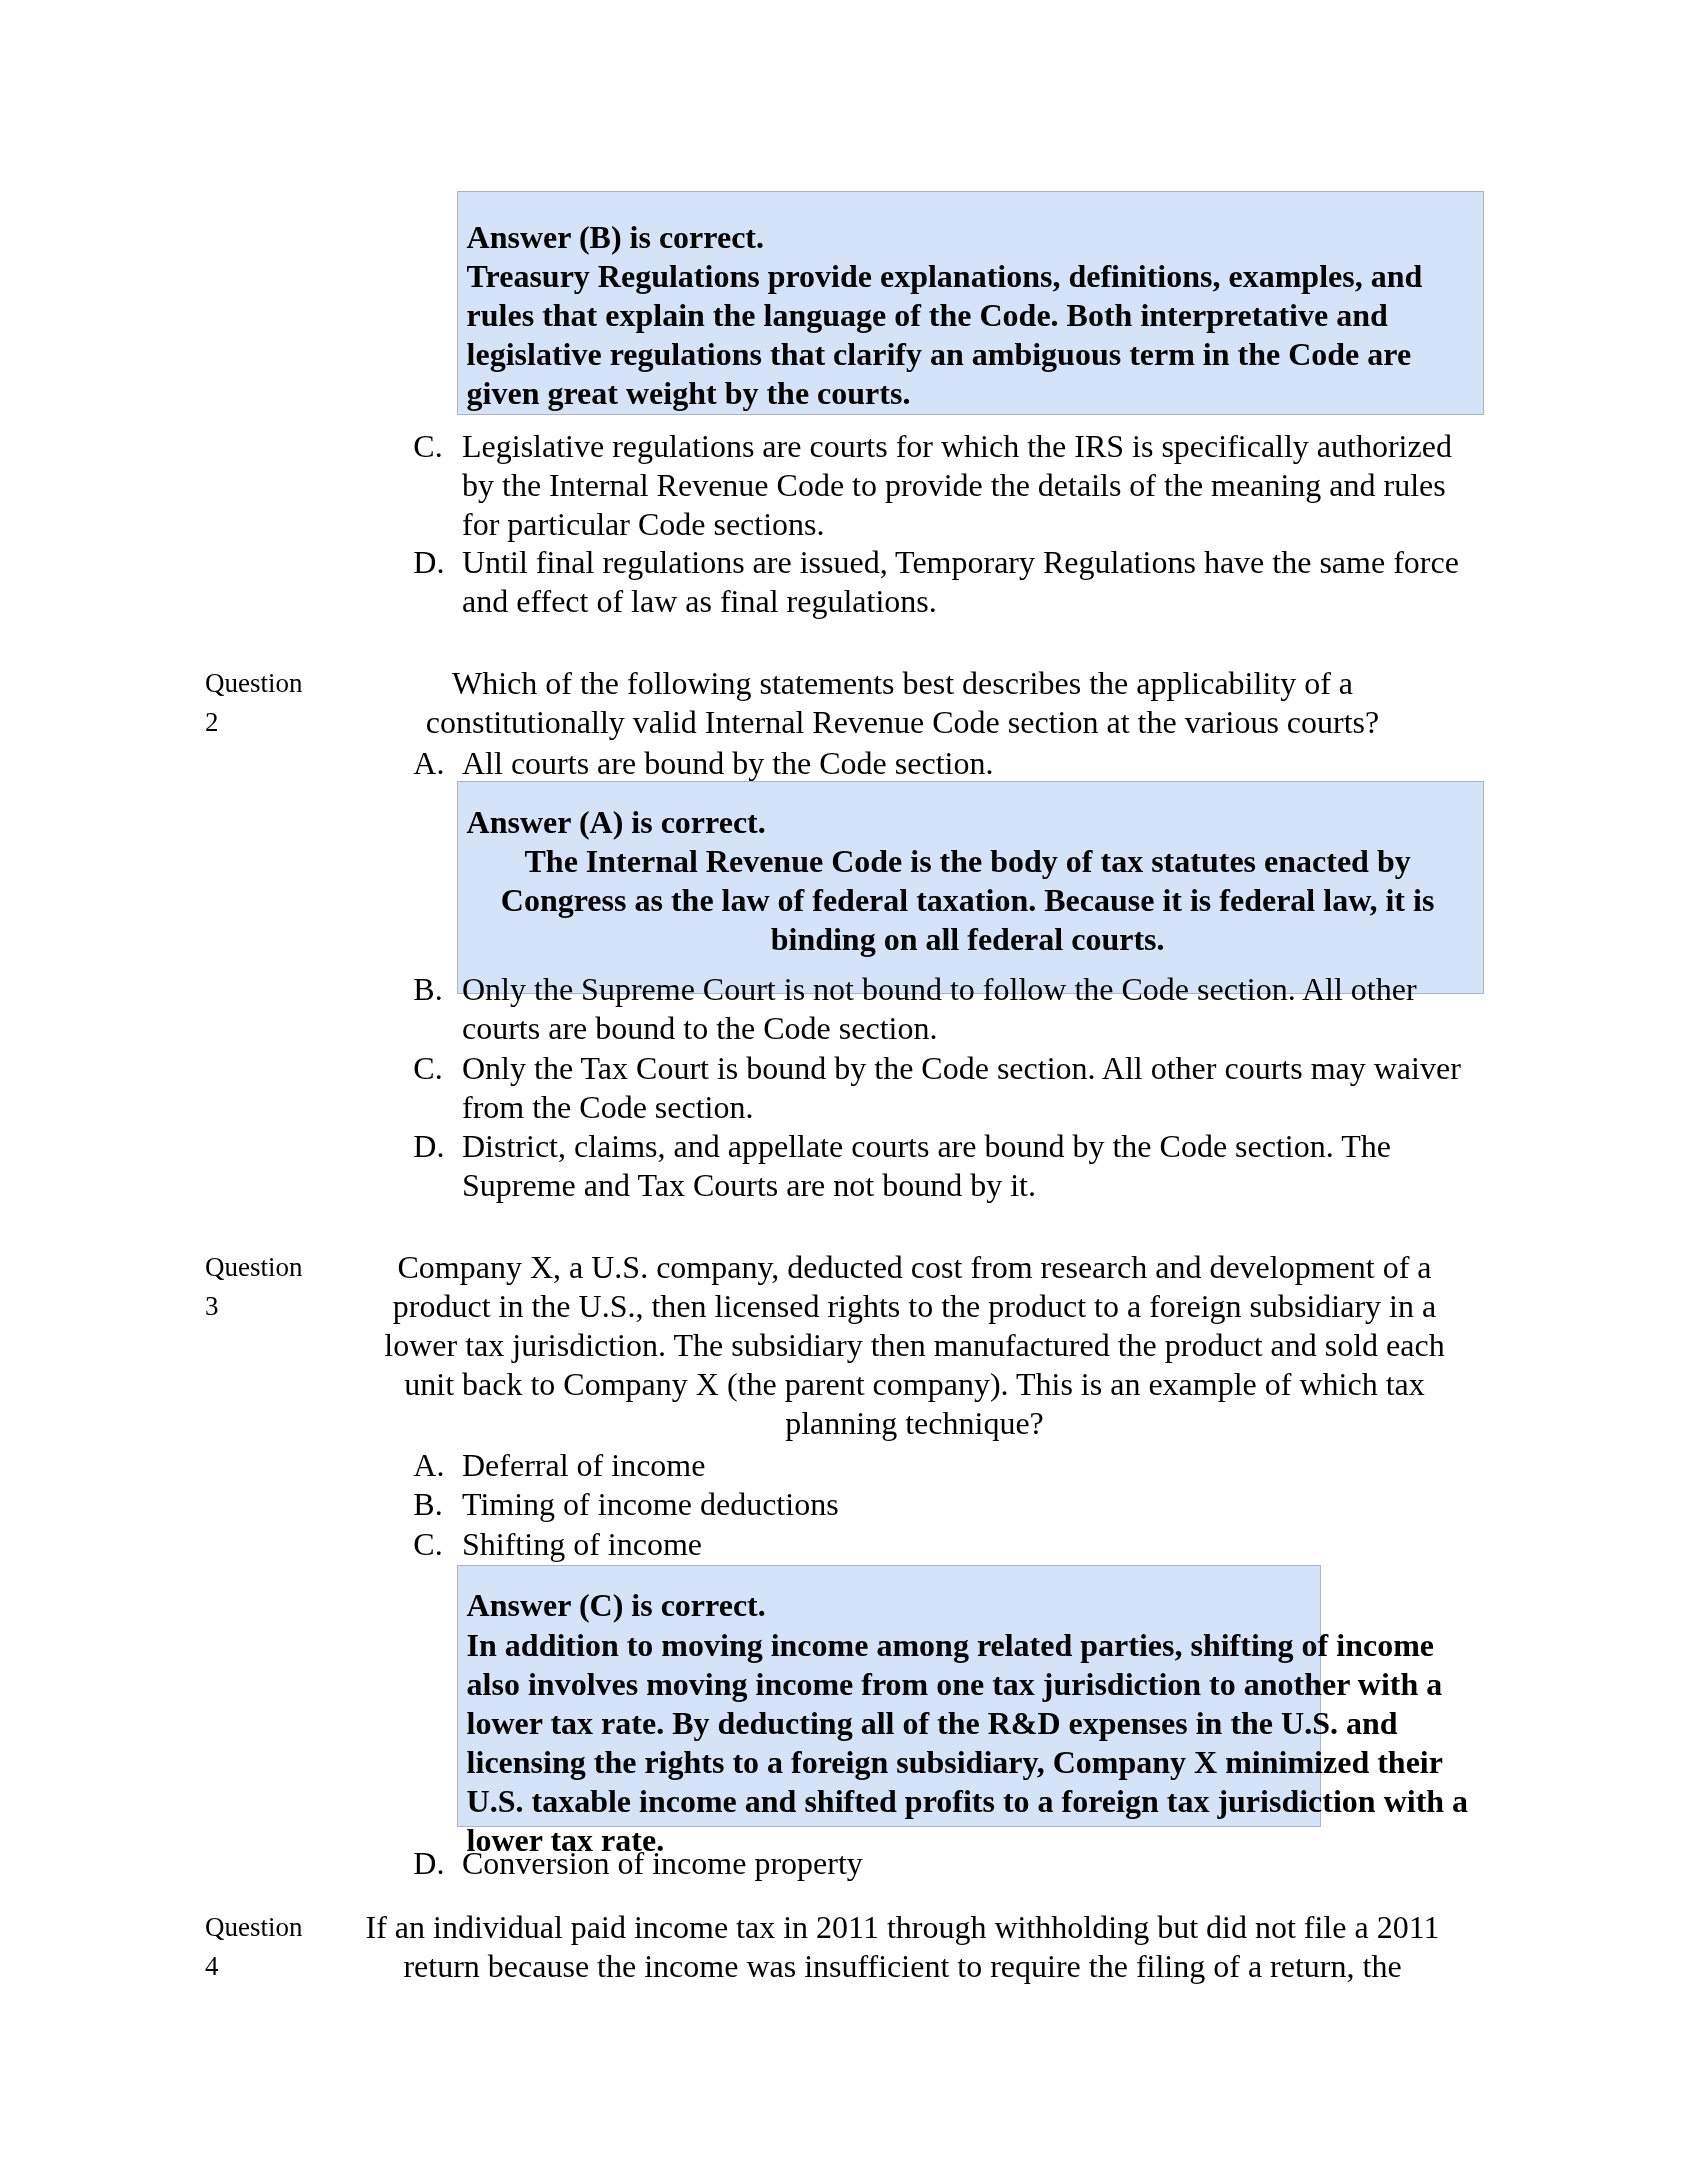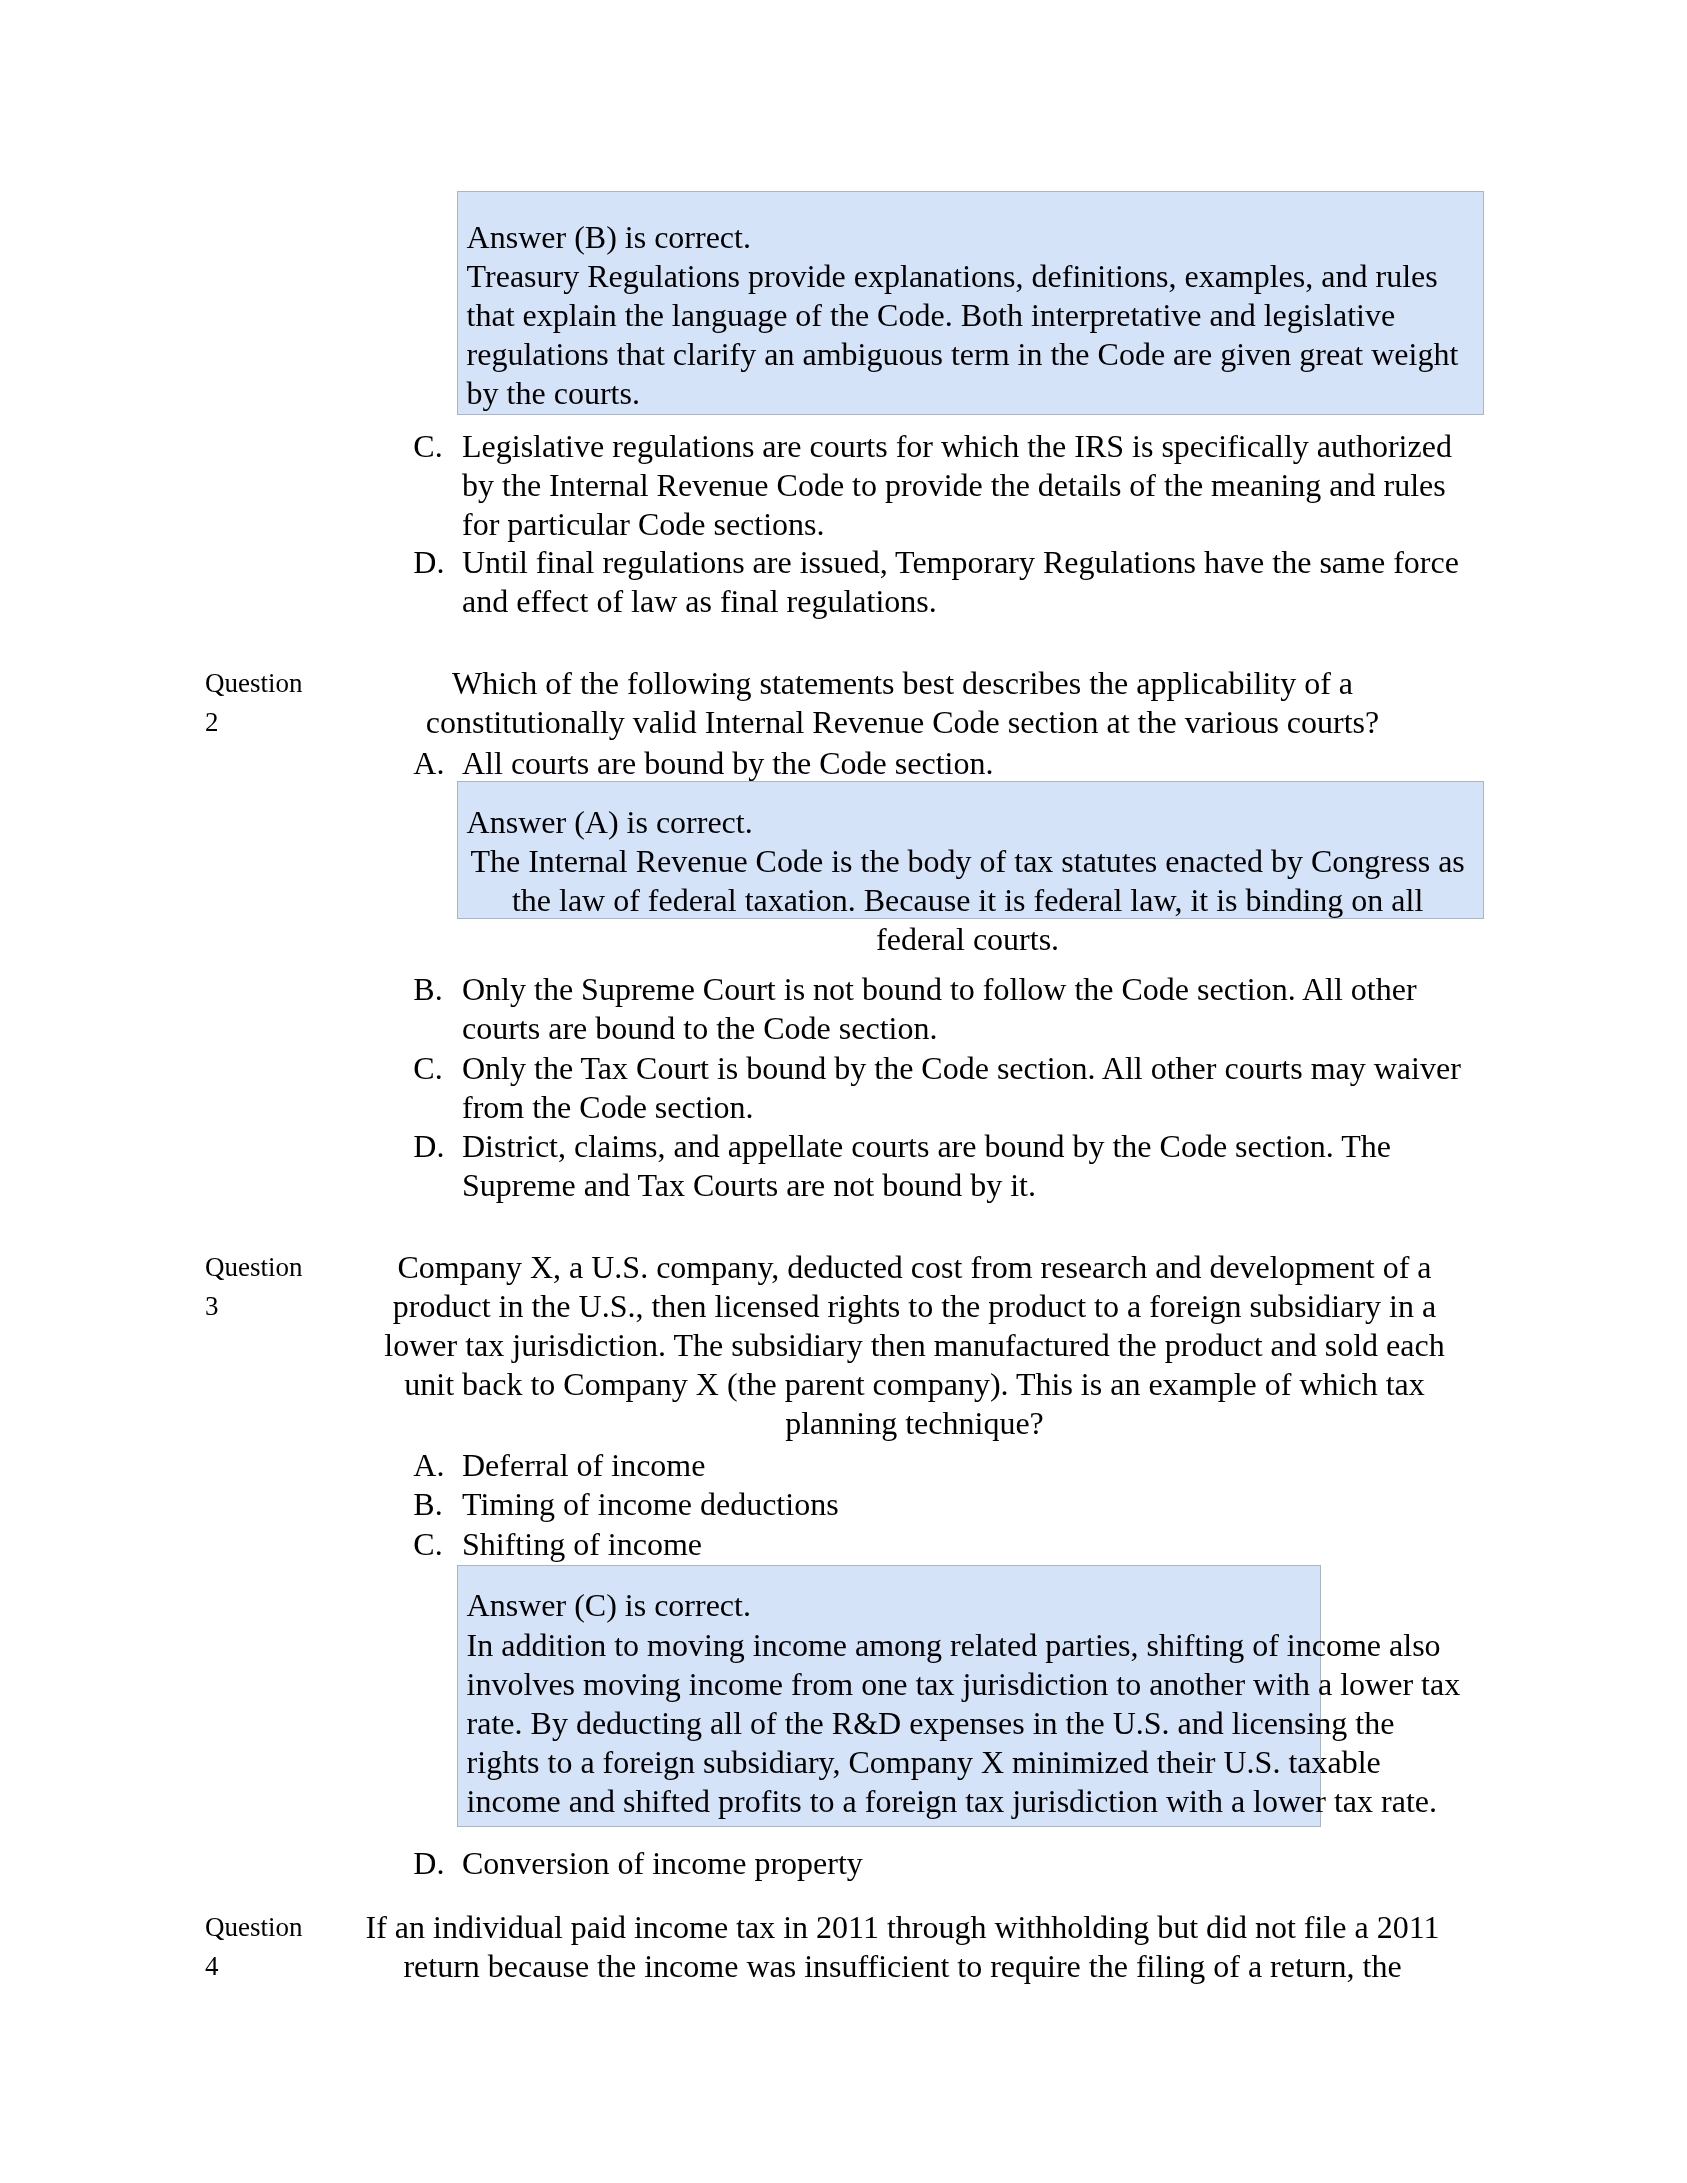--- a/index.html
+++ b/index.html
@@ -9,21 +9,21 @@
   
   .qlabel{position:absolute;left:205px;width:142px;font-size:27px;line-height:39px;}
   .qtext {position:absolute;left:350px;width:1105px;font-size:32px;line-height:39px;text-align:center;}
 
   
   .optrow   {position:absolute;font-size:32px;line-height:39px;}
   .optletter{position:absolute;left:7.3px;top:0;width:50px;text-align:left;}
   .opttext  {position:absolute;left:56px;top:0;width:1002px;text-align:left;}
 
   
-  .ansbox {position:absolute;background:#d4e3f7;border:1.3px solid #aab6c4;box-sizing:border-box;}
+  .ansbox {position:absolute;background:#d4e3f7;border:1.3px solid #aab6c4;box-sizing:border-box;font-weight:bold;}
   .anstext{position:absolute;left:8.6px;width:1002px;font-size:32px;line-height:39px;text-align:left;}
   .anshead{text-align:left;}
 </style>
 </head>
 <body>
 
 <div class="page">
 
   <div class="ansbox" style="left:457px;top:191px;width:1027px;height:224px;">
     <div class="anstext anshead" style="top:26px;">Answer (B) is correct.</div>
@@ -43,21 +43,21 @@
     <span>Question</span><br>
     <span>2</span>
   </div>
   <div class="qtext" style="top:664px;">Which of the following statements best describes the applicability of a constitutionally valid Internal Revenue Code section at the various courts?</div>
 
   <div class="optrow" style="left:406px;top:744px;width:1057px;height:40px;">
     <div class="optletter">A.</div>
     <div class="opttext">All courts are bound by the Code section.</div>
   </div>
 
-  <div class="ansbox" style="left:457px;top:781px;width:1027px;height:138px;">
+  <div class="ansbox" style="left:457px;top:781px;width:1027px;height:213px;">
     <div class="anstext anshead" style="top:20.5px;">Answer (A) is correct.</div>
     <div class="anstext" style="top:60px;text-align:center;">The Internal Revenue Code is the body of tax statutes enacted by Congress as the law of federal taxation. Because it is federal law, it is binding on all federal courts.</div>
   </div>
 
   <div class="optrow" style="left:406px;top:970px;width:1057px;height:79px;">
     <div class="optletter">B.</div>
     <div class="opttext">Only the Supreme Court is not bound to follow the Code section. All other courts are bound to the Code section.</div>
   </div>
   <div class="optrow" style="left:406px;top:1049px;width:1057px;height:79px;">
     <div class="optletter">C.</div>

